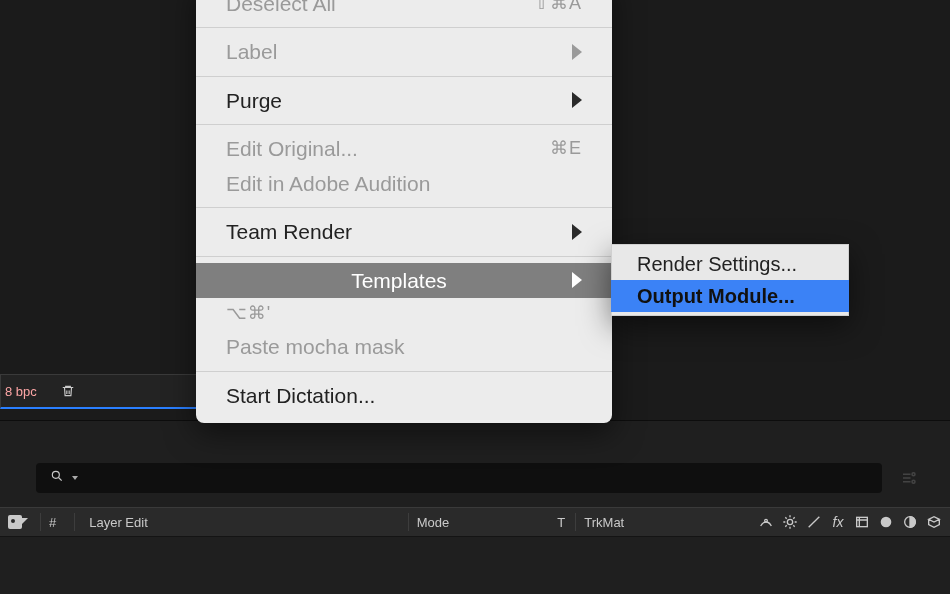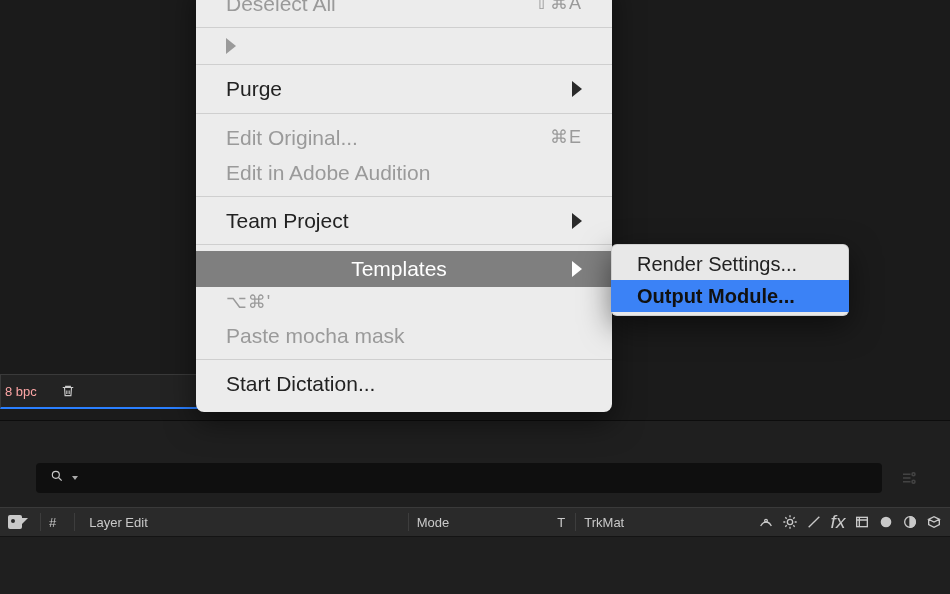--- a/index.html
+++ b/index.html
@@ -162,21 +162,21 @@
     background: #cfcfcf;
     margin: 6px 0;
   }
 
   
   .submenu {
     position: absolute;
     left: 611px; top: 244px;
     width: 238px;
     background: #e8e8e8;
-    border-radius: 6px;
+    border-radius: 0;
     box-shadow: 0 10px 30px rgba(0,0,0,0.5), inset 0 0 0 1px rgba(0,0,0,0.1);
     padding: 4px 0;
     color: #222;
   }
   .submenu .menu-item { font-size: 20px; padding: 3px 26px; }
   .submenu .menu-item.hover {
     background: #3b82f6;
     color: #111;
     font-weight: bold;
   }
@@ -238,21 +238,21 @@
           <svg viewBox="0 0 24 24" fill="none" stroke="#c9c9c9" stroke-width="2">
             <circle cx="12" cy="12" r="4"></circle>
             <path d="M12 2v3M12 19v3M2 12h3M19 12h3M5 5l2 2M17 17l2 2M5 19l2-2M17 7l2-2"></path>
           </svg>
         </span>
       <span>
           <svg viewBox="0 0 24 24" fill="none" stroke="#c9c9c9" stroke-width="2">
             <path d="M4 20L20 4"></path>
           </svg>
         </span>
-      <span style="font-style:italic;color:#c9c9c9;font-size:19px;">fx</span>
+      <span style="font-style:italic;color:#c9c9c9;font-size:14px;">fx</span>
       <span>
           <svg viewBox="0 0 24 24" fill="none" stroke="#c9c9c9" stroke-width="2">
             <rect x="4" y="5" width="16" height="14"></rect>
             <path d="M4 9h16M8 5v14"></path>
           </svg>
         </span>
       <span>
           <svg viewBox="0 0 24 24" fill="#c9c9c9">
             <circle cx="12" cy="12" r="8"></circle>
           </svg>
@@ -272,38 +272,39 @@
   </div>
 </div>
 
 <div class="menu">
   <div class="menu-item disabled">
     <span class="label">Deselect All</span>
     <span class="shortcut">⇧⌘A</span>
   </div>
   <div class="menu-sep"></div>
   <div class="menu-item disabled">
+    <span class="label">Label</span>
     <span class="arrow"></span>
   </div>
   <div class="menu-sep"></div>
   <div class="menu-item">
     <span class="label">Purge</span>
     <span class="arrow"></span>
   </div>
   <div class="menu-sep"></div>
   <div class="menu-item disabled">
     <span class="label">Edit Original...</span>
     <span class="shortcut">⌘E</span>
   </div>
   <div class="menu-item disabled">
     <span class="label">Edit in Adobe Audition</span>
   </div>
   <div class="menu-sep"></div>
   <div class="menu-item">
-    <span class="label">Team Project</span>
+    <span class="label">Team Render</span>
     <span class="arrow"></span>
   </div>
   <div class="menu-sep"></div>
   <div class="menu-item highlight">
     <span class="label">Templates</span>
     <span class="arrow"></span>
   </div>
   <div class="menu-item">
     <span class="shortcut">⌥⌘'</span>
   </div>

